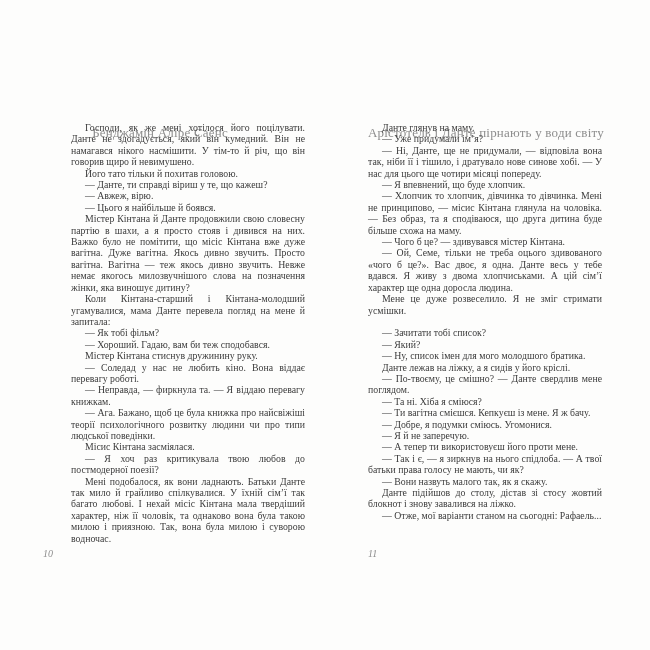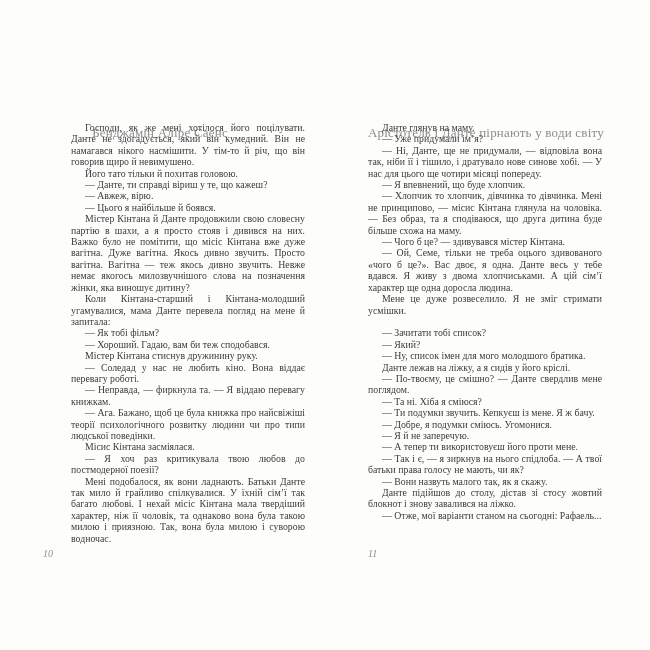--- a/index.html
+++ b/index.html
@@ -95,21 +95,21 @@
     <p class="para">— Хлопчик то хлопчик, дівчинка то дівчинка. Мені не принципово, — місис Кінтана глянула на чоловіка. — Без образ, та я сподіваюся, що друга дитина буде більше схожа на маму.</p>
     <p class="para">— Чого б це? — здивувався містер Кінтана.</p>
     <p class="para">— Ой, Семе, тільки не треба оцього здивованого «чого б це?». Вас двоє, я одна. Данте весь у тебе вдався. Я живу з двома хлопчиськами. А цій сім’ї характер ще одна доросла людина.</p>
     <p class="para">Мене це дуже розвеселило. Я не зміг стримати усмішки.</p>
     <p class="para break-before">— Зачитати тобі список?</p>
     <p class="para">— Який?</p>
     <p class="para">— Ну, список імен для мого молодшого братика.</p>
     <p class="para">Данте лежав на ліжку, а я сидів у його кріслі.</p>
     <p class="para">— По-твоєму, це смішно? — Данте свердлив мене поглядом.</p>
     <p class="para">— Та ні. Хіба я сміюся?</p>
-    <p class="para">— Ти подумки звучить. Кепкуєш із мене. Я ж бачу.</p>
+    <p class="para">— Ти вагітна смієшся. Кепкуєш із мене. Я ж бачу.</p>
     <p class="para">— Добре, я подумки сміюсь. Угомонися.</p>
     <p class="para">— Я й не заперечую.</p>
     <p class="para">— А тепер ти використовуєш його проти мене.</p>
     <p class="para">— Так і є, — я зиркнув на нього спідлоба. — А твої батьки права голосу не мають, чи як?</p>
     <p class="para">— Вони назвуть малого так, як я скажу.</p>
     <p class="para">Данте підійшов до столу, дістав зі стосу жовтий блокнот і знову завалився на ліжко.</p>
     <p class="para">— Отже, мої варіанти станом на сьогодні: Рафаель...</p>
   </div>
 
 <div class="page-number right">11</div>

